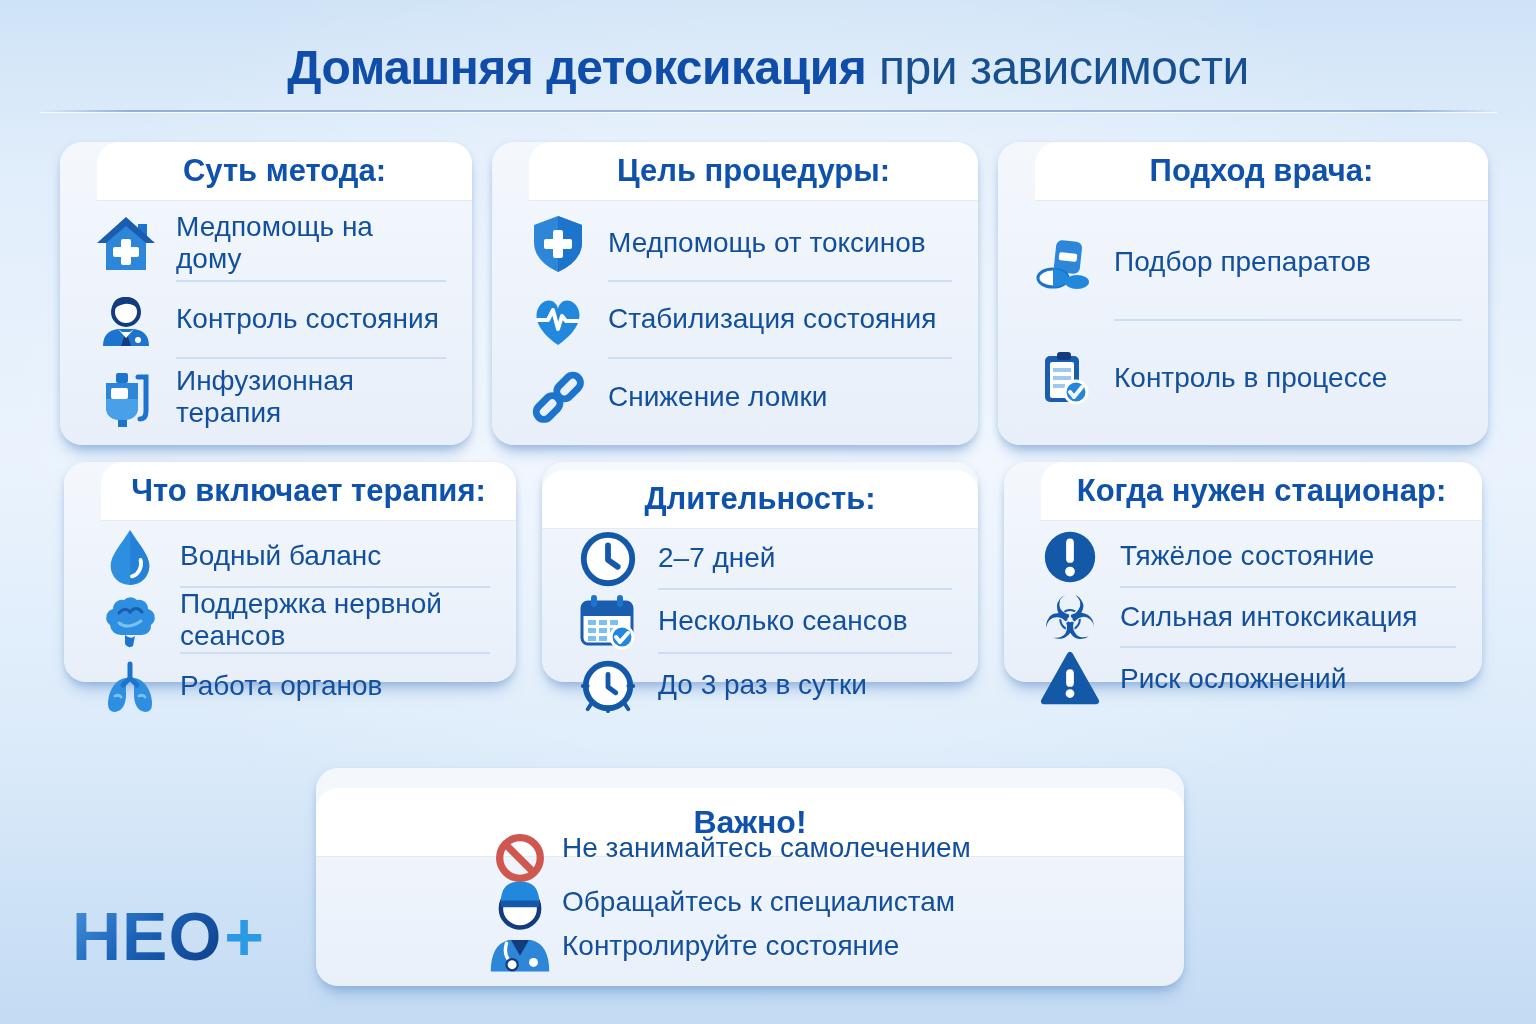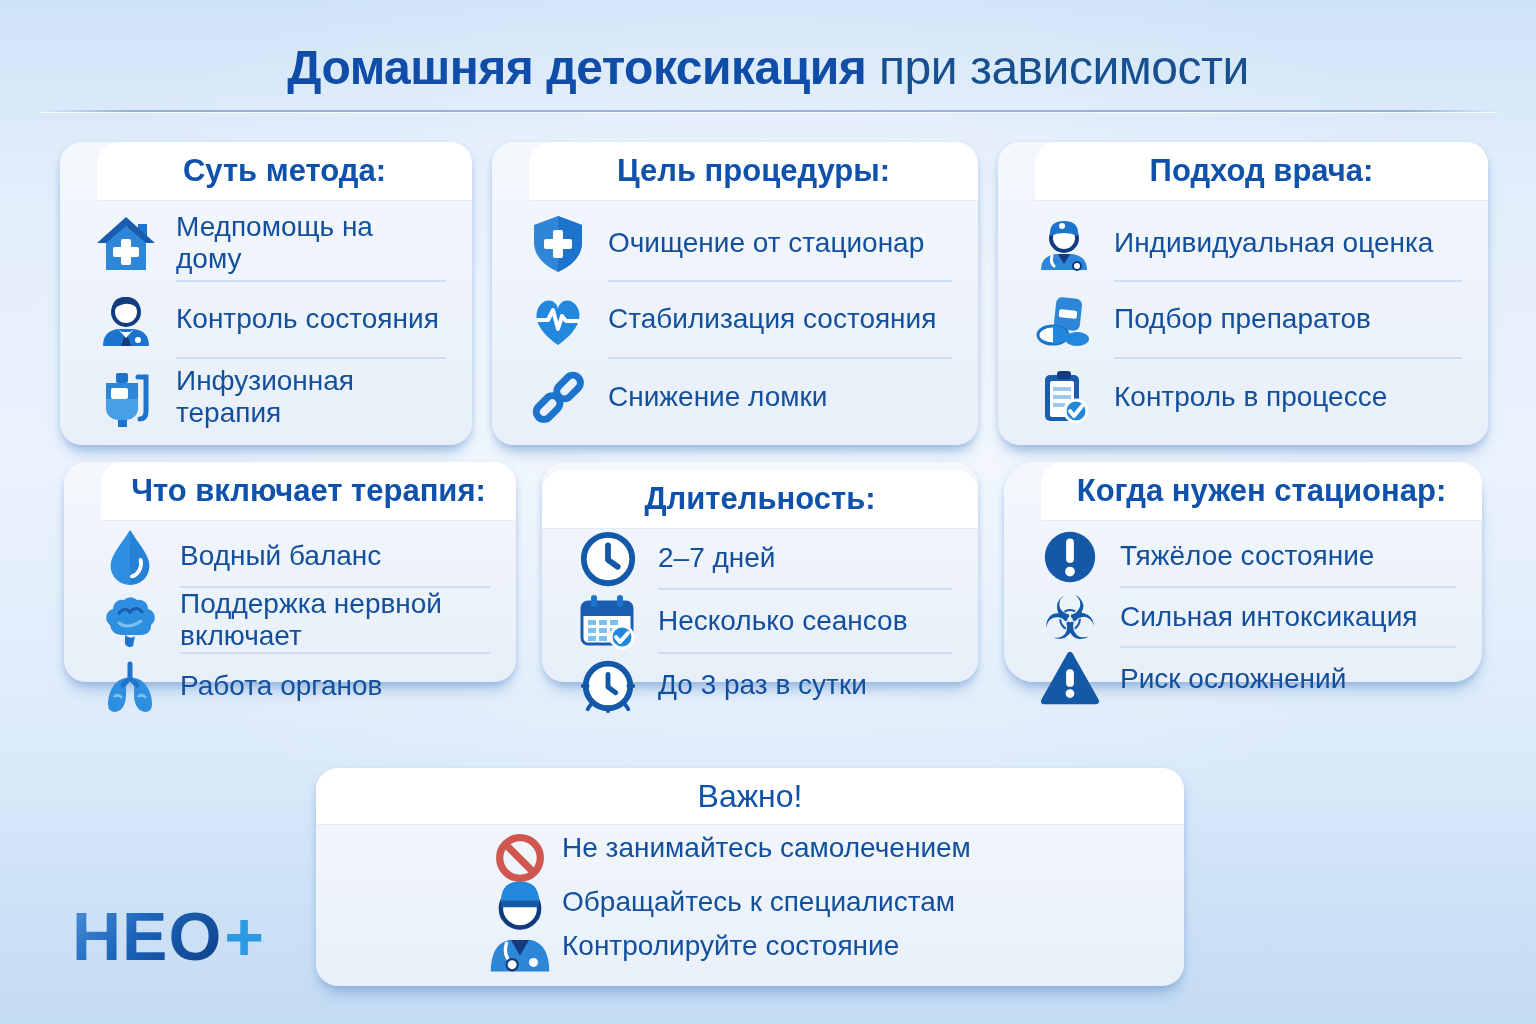--- a/index.html
+++ b/index.html
@@ -18,38 +18,38 @@
     background:linear-gradient(to right,rgba(140,170,210,0),rgba(125,158,200,.75) 6%,rgba(125,158,200,.75) 94%,rgba(140,170,210,0));
     box-shadow:0 1px 0 rgba(255,255,255,.8);}
   .row{position:absolute;display:flex;}
   .row1{top:142px;left:60px;gap:20px;}
   .row2{top:462px;left:64px;gap:26px;}
   .card{background:linear-gradient(180deg,#f4f8fd 0%,#e8eff9 100%);
     border-radius:22px;display:flex;flex-direction:column;
     box-shadow:0 12px 16px -6px rgba(105,150,205,.55),0 3px 6px rgba(120,160,210,.35);}
   .r1{height:303px;} .r2{height:220px;}
   .w1{width:412px;} .w2{width:486px;} .w3{width:490px;}
-  .w4{width:452px;} .w5{width:436px;} .w6{width:478px;border-radius:30px;}
+  .w4{width:452px;} .w5{width:436px;} .w6{width:478px;}
   .card-header{background:#ffffff;border-radius:22px 22px 0 0;height:58px;flex:0 0 58px;
     display:flex;align-items:center;justify-content:center;
     font-size:31px;font-weight:700;color:#0f52ab;box-shadow:0 1px 0 #e4ebf5;margin-left:37px;}
   .card-body{flex:1;display:flex;flex-direction:column;padding:6px 26px 10px 30px;}
   .item{flex:1;display:flex;align-items:stretch;}
   .icon-box{width:72px;flex:0 0 72px;display:flex;align-items:center;justify-content:center;}
   .lwrap{flex:1;display:flex;align-items:center;margin-left:14px;}
   .item:not(:last-child) .lwrap{border-bottom:2px solid #ccdef2;}
   .lbl{font-size:28px;color:#124f9c;font-weight:400;}
   .glyph{font-family:"DejaVu Sans",sans-serif;font-size:60px;line-height:1;color:#1458a8;}
   
   .important{position:absolute;top:768px;left:316px;width:868px;height:218px;
     background:linear-gradient(180deg,#f4f8fd 0%,#e9f0fa 100%);border-radius:22px;
     box-shadow:0 12px 16px -6px rgba(105,150,205,.55),0 3px 6px rgba(120,160,210,.35);}
-  .imp-header{background:#fff;border-radius:22px 22px 0 0;height:56px;
+  .imp-header{background:#fff;border-radius:22px 22px 0 0;height:68px;
     display:flex;align-items:center;justify-content:center;
-    font-size:32px;font-weight:400;color:#0f52ab;box-shadow:0 1px 0 #e4ebf5;}
+    font-size:32px;font-weight:700;color:#0f52ab;box-shadow:0 1px 0 #e4ebf5;margin-top:20px;}
   .imp-nosign{position:absolute;left:178px;top:64px;}
   .imp-doctor{position:absolute;left:168px;top:104px;}
   .imp-lbl{position:absolute;left:246px;font-size:28px;color:#124f9c;}
   .imp-lbl-1{top:64px;}
   .imp-lbl-2{top:118px;}
   .imp-lbl-3{top:162px;}
   
   .logo{position:absolute;left:72px;top:902px;font-weight:800;font-size:68px;
     letter-spacing:1px;line-height:1;white-space:nowrap;}
   .logo-neo{color:#1d5fb4;
@@ -123,21 +123,21 @@
       <div class="item">
         <span class="icon-box">
           <svg width="64" height="64" viewBox="0 0 64 64">
               <path d="M32 4 L56 13 V30 Q56 49 32 60 Q8 49 8 30 V13 Z" fill="#2e86d8"></path>
               <path d="M32 4 L56 13 V30 Q56 49 32 60 Z" fill="#1d74cc"></path>
               <rect x="27" y="18" width="10" height="28" rx="2" fill="#fff"></rect>
               <rect x="18" y="27" width="28" height="10" rx="2" fill="#fff"></rect>
             </svg>
         </span>
         <span class="lwrap">
-            <span class="lbl">Очищение от стационар</span>
+            <span class="lbl">Медпомощь от токсинов</span>
           </span>
       </div>
       <div class="item">
         <span class="icon-box">
           <svg width="64" height="64" viewBox="0 0 64 64">
               <path d="M32 57 C10 42 6 26 15 16 C22 9 31 13 32 21 C33 13 42 9 49 16 C58 26 54 42 32 57 Z" fill="#2288dd"></path>
               <polyline points="12,32 22,32 27,22 32,41 36,28 40,33 52,33" fill="none" stroke="#fff" stroke-width="4" stroke-linecap="round" stroke-linejoin="round"></polyline>
             </svg>
         </span>
         <span class="lwrap">
@@ -156,36 +156,20 @@
         <span class="lwrap">
             <span class="lbl">Снижение ломки</span>
           </span>
       </div>
     </div>
   </article>
 
   <article class="card r1 w3">
     <div class="card-header">Подход врача:</div>
     <div class="card-body">
-      <div class="item">
-        <span class="icon-box">
-          <svg width="64" height="64" viewBox="0 0 64 64">
-              <path d="M9 58 Q9 44 24 42 H40 Q55 44 55 58 Z" fill="#2e86d8"></path>
-              <polygon points="26,42 32,52 38,42" fill="#123c7e"></polygon>
-              <circle cx="32" cy="26" r="13" fill="#fff" stroke="#123c7e" stroke-width="4"></circle>
-              <path d="M18 21 Q18 9 32 9 Q46 9 46 21 V24 Q32 18 18 24 Z" fill="#1d74cc"></path>
-              <circle cx="30" cy="14" r="3" fill="#fff"></circle>
-              <path d="M20 44 q-2 6 2 10" fill="none" stroke="#fff" stroke-width="3" stroke-linecap="round"></path>
-              <circle cx="45" cy="54" r="4" fill="#fff" stroke="#123c7e" stroke-width="2"></circle>
-            </svg>
-        </span>
-        <span class="lwrap">
-            <span class="lbl">Индивидуальная оценка</span>
-          </span>
-      </div>
       <div class="item">
         <span class="icon-box">
           <svg width="64" height="64" viewBox="0 0 64 64">
               <g transform="rotate(6 36 26)">
                 <rect x="23" y="10" width="26" height="32" rx="6" fill="#2e86d8"></rect>
                 <rect x="27" y="22" width="18" height="8" rx="2" fill="#fff"></rect>
               </g>
               <ellipse cx="21" cy="47" rx="15" ry="9" fill="#fff" stroke="#1d74cc" stroke-width="3"></ellipse>
               <path d="M21 38 a15 9 0 0 1 0 18 Z" fill="#2288dd"></path>
               <ellipse cx="45" cy="51" rx="12" ry="7" fill="#2288dd"></ellipse>
@@ -236,21 +220,21 @@
       <div class="item">
         <span class="icon-box">
           <svg width="64" height="64" viewBox="0 0 64 64">
               <path d="M12 36 a9 9 0 0 1 3-16 a9 9 0 0 1 11-9 a9 9 0 0 1 13 0 a9 9 0 0 1 11 9 a9 9 0 0 1 3 16 a9 9 0 0 1 -9 10 H23 a11 11 0 0 1 -11-10 Z" fill="#2e8fe0"></path>
               <path d="M27 46 q6 5 10 1 l-2 10 q-5 3-8-2 Z" fill="#1d74cc"></path>
               <path d="M21 24 q6-7 11-1 q6-7 12 0" fill="none" stroke="#1a5cae" stroke-width="3" stroke-linecap="round"></path>
               <path d="M21 34 q9 7 22-2" fill="none" stroke="#7cc0f0" stroke-width="3" stroke-linecap="round"></path>
             </svg>
         </span>
         <span class="lwrap">
-            <span class="lbl">Поддержка нервной включает</span>
+            <span class="lbl">Поддержка нервной сеансов</span>
           </span>
       </div>
       <div class="item">
         <span class="icon-box">
           <svg width="64" height="64" viewBox="0 0 64 64">
               <path d="M28 24 C17 25 10 38 10 50 Q10 58 17 58 Q28 56 28 40 Z" fill="#2e8fe0"></path>
               <path d="M36 24 C47 25 54 38 54 50 Q54 58 47 58 Q36 56 36 40 Z" fill="#2e8fe0"></path>
               <path d="M32 10 V24 M32 24 L25 31 M32 24 L39 31" stroke="#1d74cc" stroke-width="5" fill="none" stroke-linecap="round"></path>
               <path d="M17 42 q4-2 6 1" stroke="#7cc0f0" stroke-width="3" fill="none" stroke-linecap="round"></path>
               <path d="M41 42 q4-2 6 1" stroke="#7cc0f0" stroke-width="3" fill="none" stroke-linecap="round"></path>

